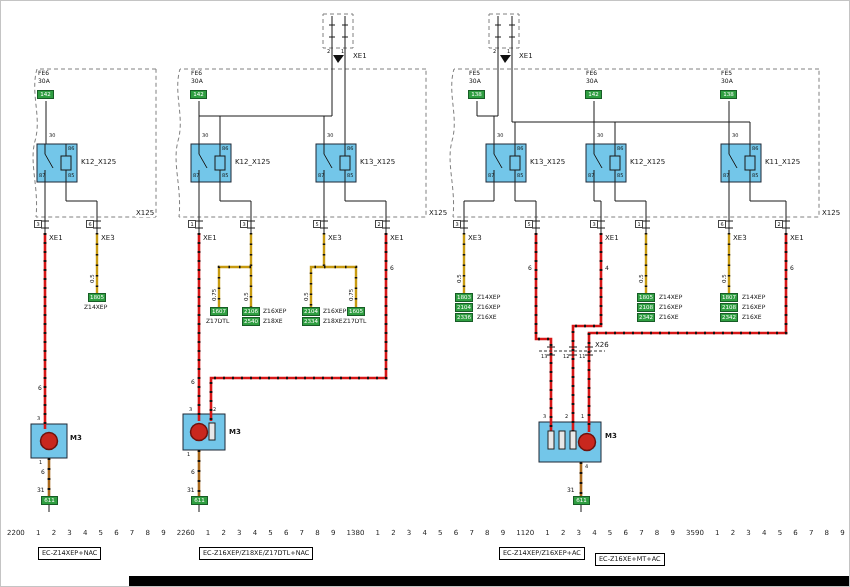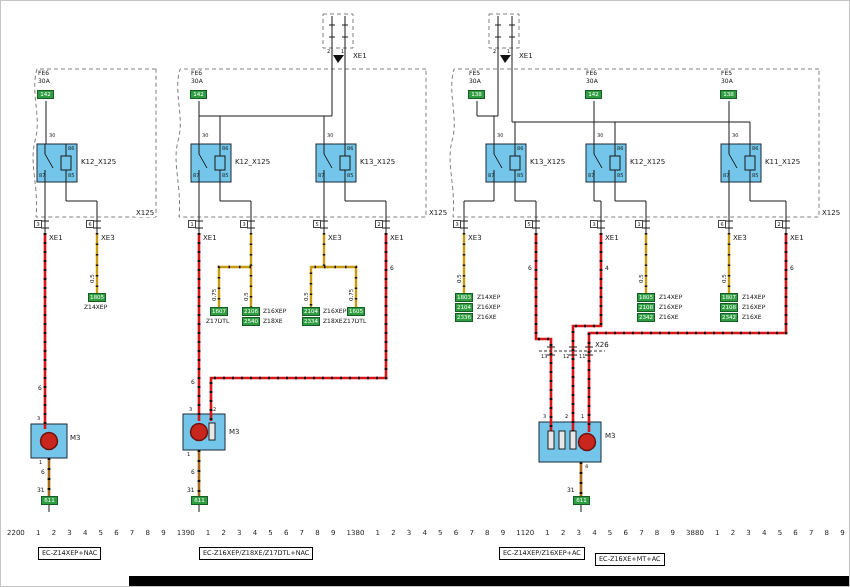--- a/index.html
+++ b/index.html
@@ -2,21 +2,21 @@
 <html><head>
 <meta charset="utf-8">
 <style>
   html,body{margin:0;padding:0;background:#e8e8e8}
   #stage{position:relative;width:850px;height:587px;background:#fff;border:1px solid #c4c4c4;box-sizing:border-box;overflow:hidden;font-family:"DejaVu Sans",sans-serif}
   #wiresvg{position:absolute;left:0;top:0}
   .t{position:absolute;font:7px/1 "DejaVu Sans",sans-serif;color:#111;white-space:nowrap}
   .t6{font-size:6px}
   .t55{font-size:5.5px}
   .t5{font-size:5px}
-  .b{font-weight:normal}
+  .b{font-weight:bold}
   .xw{background:#fff;padding:0 1px}
   .rot{transform:rotate(-90deg);transform-origin:0 0}
   .gb{position:absolute;box-sizing:border-box;background:#2f9e41;border:1px solid #175c26;color:#fff;font:5.5px/7px "DejaVu Sans",sans-serif;height:9px;min-width:17px;text-align:center;padding:0 1px;white-space:nowrap}
   .pb{position:absolute;box-sizing:border-box;background:#fff;border:1px solid #444;color:#111;font:5px/6px "DejaVu Sans",sans-serif;width:8px;height:8px;text-align:center}
   .lbl-box{position:absolute;border:1px solid #000;font:6.5px/1.4 "DejaVu Sans",sans-serif;padding:1px 3px;background:#fff;white-space:nowrap;color:#111}
   .scale-row{position:absolute;display:flex;justify-content:space-between;font:7px/1 "DejaVu Sans",sans-serif;color:#222}
   .blackbar{position:absolute;background:#000}
   
   .wb{stroke:#1a1a1a;stroke-width:1;fill:none}
   .dashbox{stroke:#808080;stroke-width:1;fill:none;stroke-dasharray:4 3}
@@ -337,21 +337,21 @@
       <span>2200</span>
       <span>1</span>
       <span>2</span>
       <span>3</span>
       <span>4</span>
       <span>5</span>
       <span>6</span>
       <span>7</span>
       <span>8</span>
       <span>9</span>
-      <span>1390</span>
+      <span>2260</span>
       <span>1</span>
       <span>2</span>
       <span>3</span>
       <span>4</span>
       <span>5</span>
       <span>6</span>
       <span>7</span>
       <span>8</span>
       <span>9</span>
       <span>1380</span>
@@ -367,21 +367,21 @@
       <span>1120</span>
       <span>1</span>
       <span>2</span>
       <span>3</span>
       <span>4</span>
       <span>5</span>
       <span>6</span>
       <span>7</span>
       <span>8</span>
       <span>9</span>
-      <span>3880</span>
+      <span>3590</span>
       <span>1</span>
       <span>2</span>
       <span>3</span>
       <span>4</span>
       <span>5</span>
       <span>6</span>
       <span>7</span>
       <span>8</span>
       <span>9</span>
     </div>

